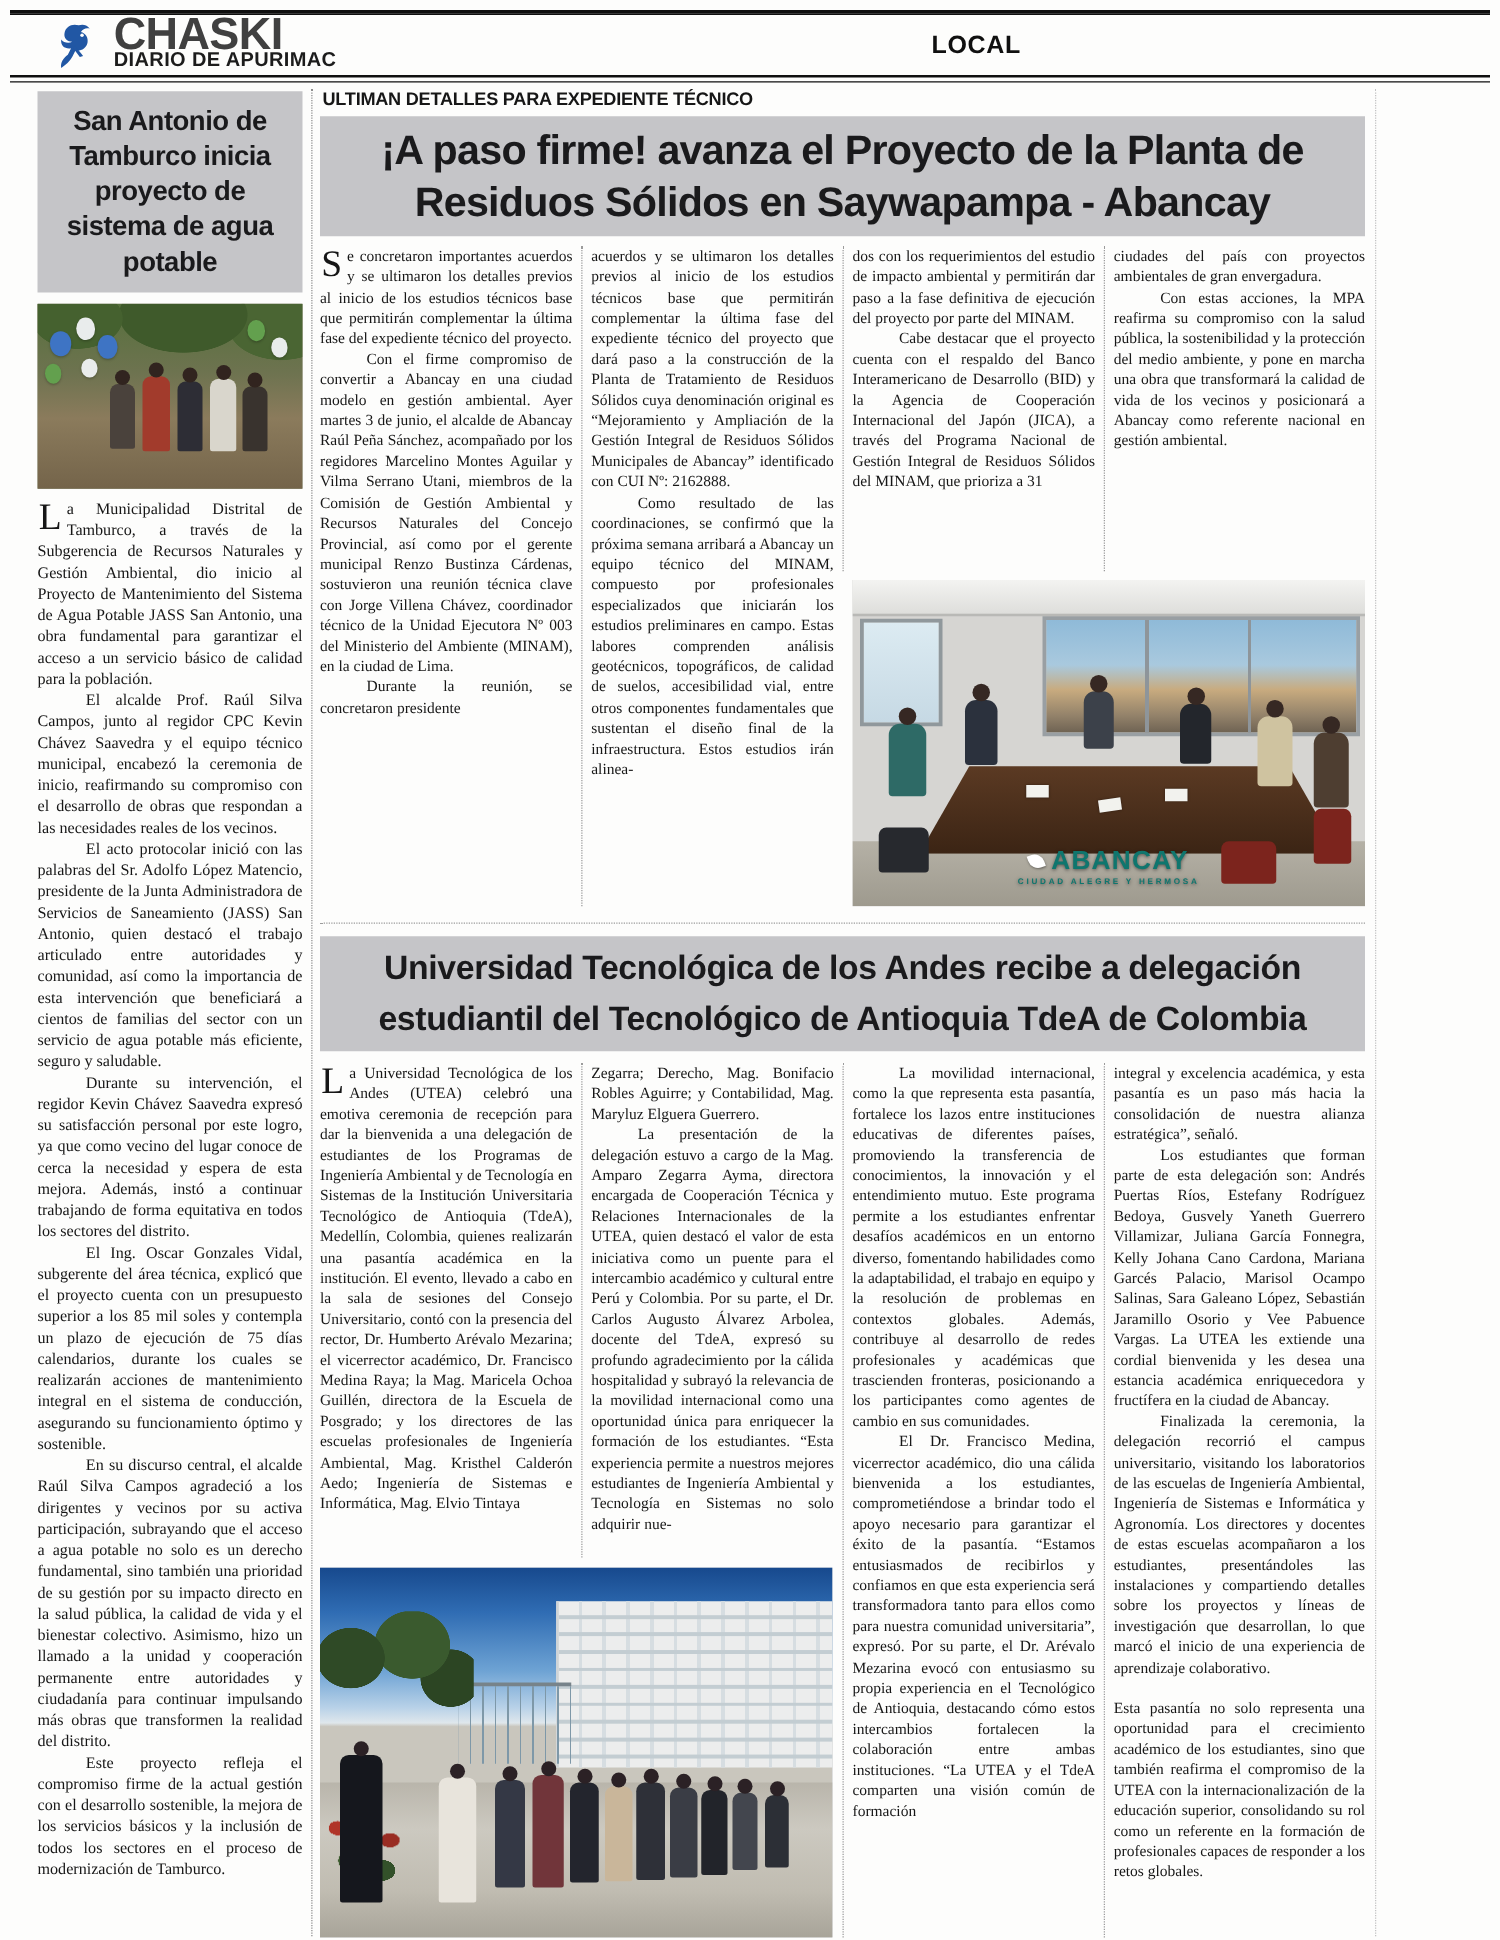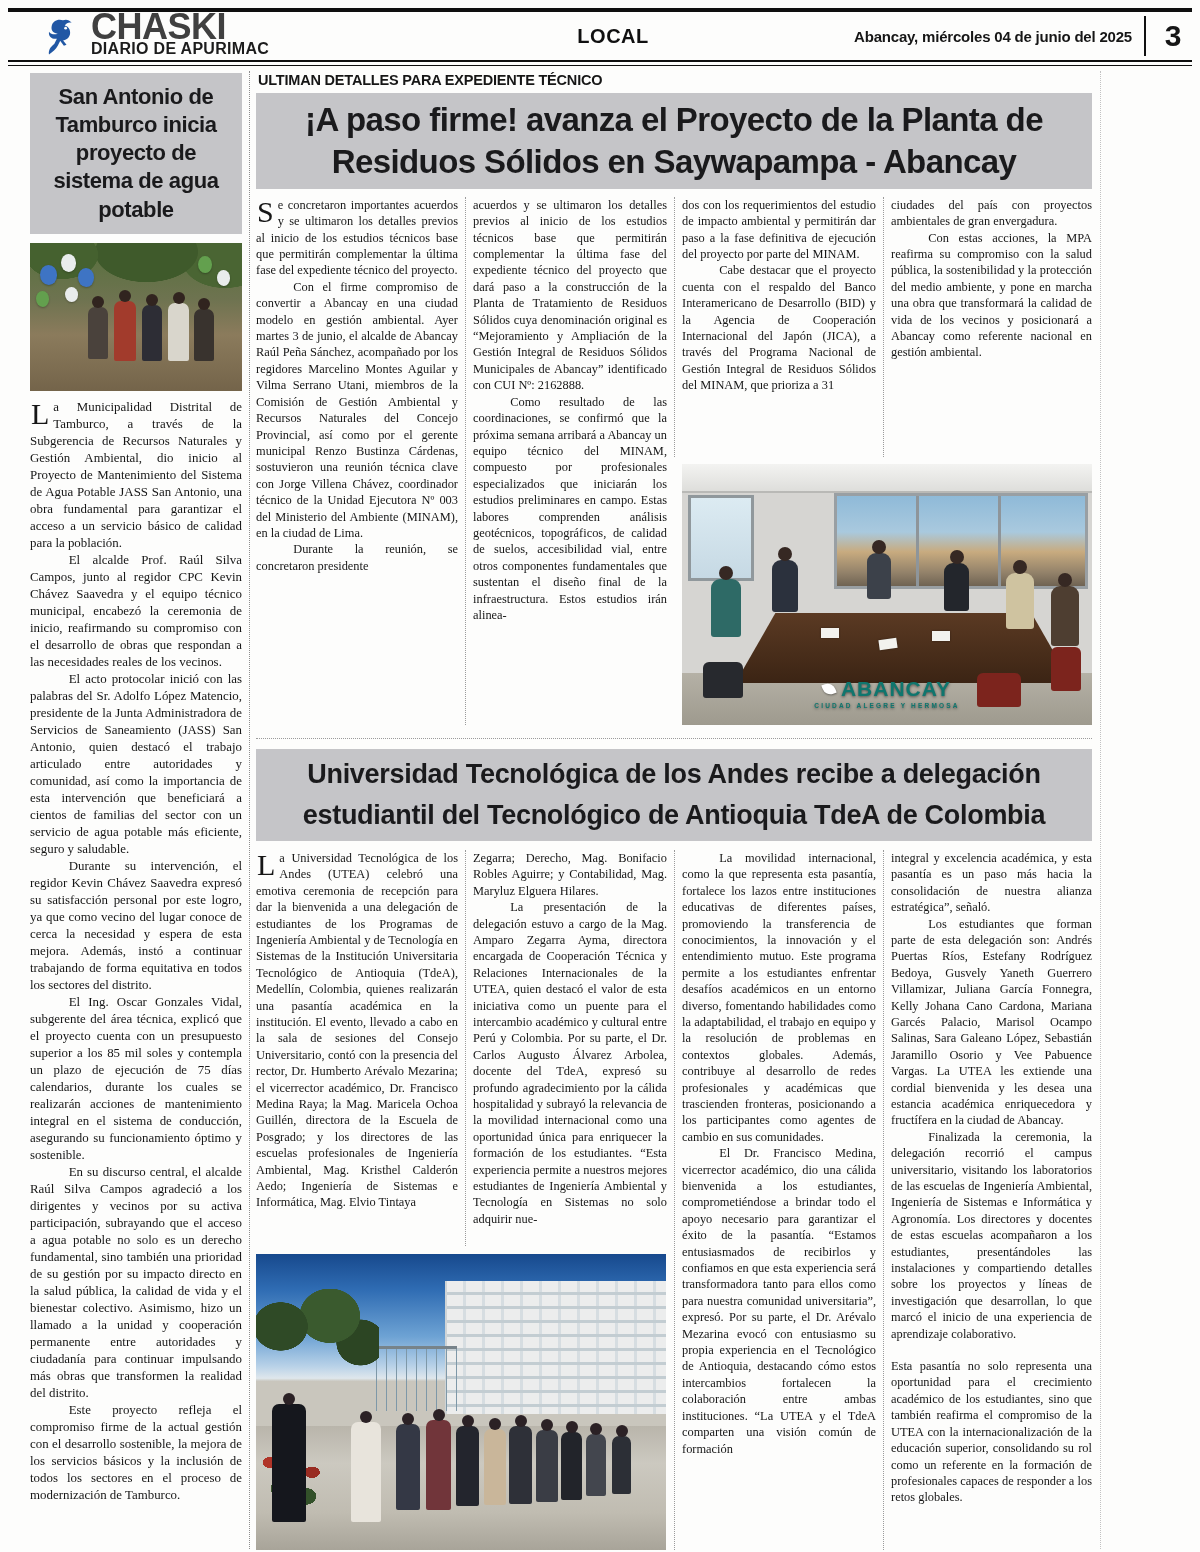--- a/index.html
+++ b/index.html
@@ -125,25 +125,20 @@
             <circle cx="27" cy="15" r="1.6" fill="#fdfdfc"></circle>
             <path d="M20 24 L28 34 L25 35 L19 27 Z"></path>
           </g>
         </svg>
         <div class="brand-text">
           <div class="brand-name">CHASKI</div>
           <div class="brand-sub">DIARIO DE APURIMAC</div>
         </div>
       </div>
       <div class="section-label">LOCAL</div>
-      <div class="date-page">
-        <div class="issue-date">Abancay, miércoles 04 de junio del 2025</div>
-        <div class="vr"></div>
-        <div class="page-num">3</div>
-      </div>
     </div>
     <div class="rule-bottom"></div>
   </header>
 
   <div class="body-wrap">
 
     <aside class="sidebar">
       <h2 class="side-headline">San Antonio de Tamburco inicia proyecto de sistema de agua potable</h2>
 
       <div class="photo-event">
@@ -243,21 +238,21 @@
 
       <section>
         <h1 class="headline hl2">Universidad Tecnológica de los Andes recibe a delegación estudiantil del Tecnológico de Antioquia TdeA de Colombia</h1>
 
         <div class="art2-grid article-text">
           <div class="acol first" style="grid-column:1;grid-row:1">
             <p class="lead"><span class="dropcap">L</span><span>a Universidad Tecnológica de los Andes (UTEA) celebró una emotiva ceremonia de recepción para dar la bienvenida a una delegación de estudiantes de los Programas de Ingeniería Ambiental y de Tecnología en Sistemas de la Institución Universitaria Tecnológico de Antioquia (TdeA), Medellín, Colombia, quienes realizarán una pasantía académica en la institución. El evento, llevado a cabo en la sala de sesiones del Consejo Universitario, contó con la presencia del rector, Dr. Humberto Arévalo Mezarina; el vicerrector académico, Dr. Francisco Medina Raya; la Mag. Maricela Ochoa Guillén, directora de la Escuela de Posgrado; y los directores de las escuelas profesionales de Ingeniería Ambiental, Mag. Kristhel Calderón Aedo; Ingeniería de Sistemas e Informática, Mag. Elvio Tintaya</span></p>
           </div>
           <div class="acol bl-rule" style="grid-column:2;grid-row:1">
             <div>
-                <p class="para">Zegarra; Derecho, Mag. Bonifacio Robles Aguirre; y Contabilidad, Mag. Maryluz Elguera Hilares.</p>
+                <p class="para">Zegarra; Derecho, Mag. Bonifacio Robles Aguirre; y Contabilidad, Mag. Maryluz Elguera Guerrero.</p>
                 <p class="para indent">La presentación de la delegación estuvo a cargo de la Mag. Amparo Zegarra Ayma, directora encargada de Cooperación Técnica y Relaciones Internacionales de la UTEA, quien destacó el valor de esta iniciativa como un puente para el intercambio académico y cultural entre Perú y Colombia. Por su parte, el Dr. Carlos Augusto Álvarez Arbolea, docente del TdeA, expresó su profundo agradecimiento por la cálida hospitalidad y subrayó la relevancia de la movilidad internacional como una oportunidad única para enriquecer la formación de los estudiantes. “Esta experiencia permite a nuestros mejores estudiantes de Ingeniería Ambiental y Tecnología en Sistemas no solo adquirir nue-</p>
               </div>
           </div>
           <div class="acol bl-rule rows12" style="grid-column:3">
             <div>
                 <p class="para indent">La movilidad internacional, como la que representa esta pasantía, fortalece los lazos entre instituciones educativas de diferentes países, promoviendo la transferencia de conocimientos, la innovación y el entendimiento mutuo. Este programa permite a los estudiantes enfrentar desafíos académicos en un entorno diverso, fomentando habilidades como la adaptabilidad, el trabajo en equipo y la resolución de problemas en contextos globales. Además, contribuye al desarrollo de redes profesionales y académicas que trascienden fronteras, posicionando a los participantes como agentes de cambio en sus comunidades.</p>
                 <p class="para indent">El Dr. Francisco Medina, vicerrector académico, dio una cálida bienvenida a los estudiantes, comprometiéndose a brindar todo el apoyo necesario para garantizar el éxito de la pasantía. “Estamos entusiasmados de recibirlos y confiamos en que esta experiencia será transformadora tanto para ellos como para nuestra comunidad universitaria”, expresó. Por su parte, el Dr. Arévalo Mezarina evocó con entusiasmo su propia experiencia en el Tecnológico de Antioquia, destacando cómo estos intercambios fortalecen la colaboración entre ambas instituciones. “La UTEA y el TdeA comparten una visión común de formación</p>
               </div>
           </div>
           <div class="acol bl-rule last rows12" style="grid-column:4">

